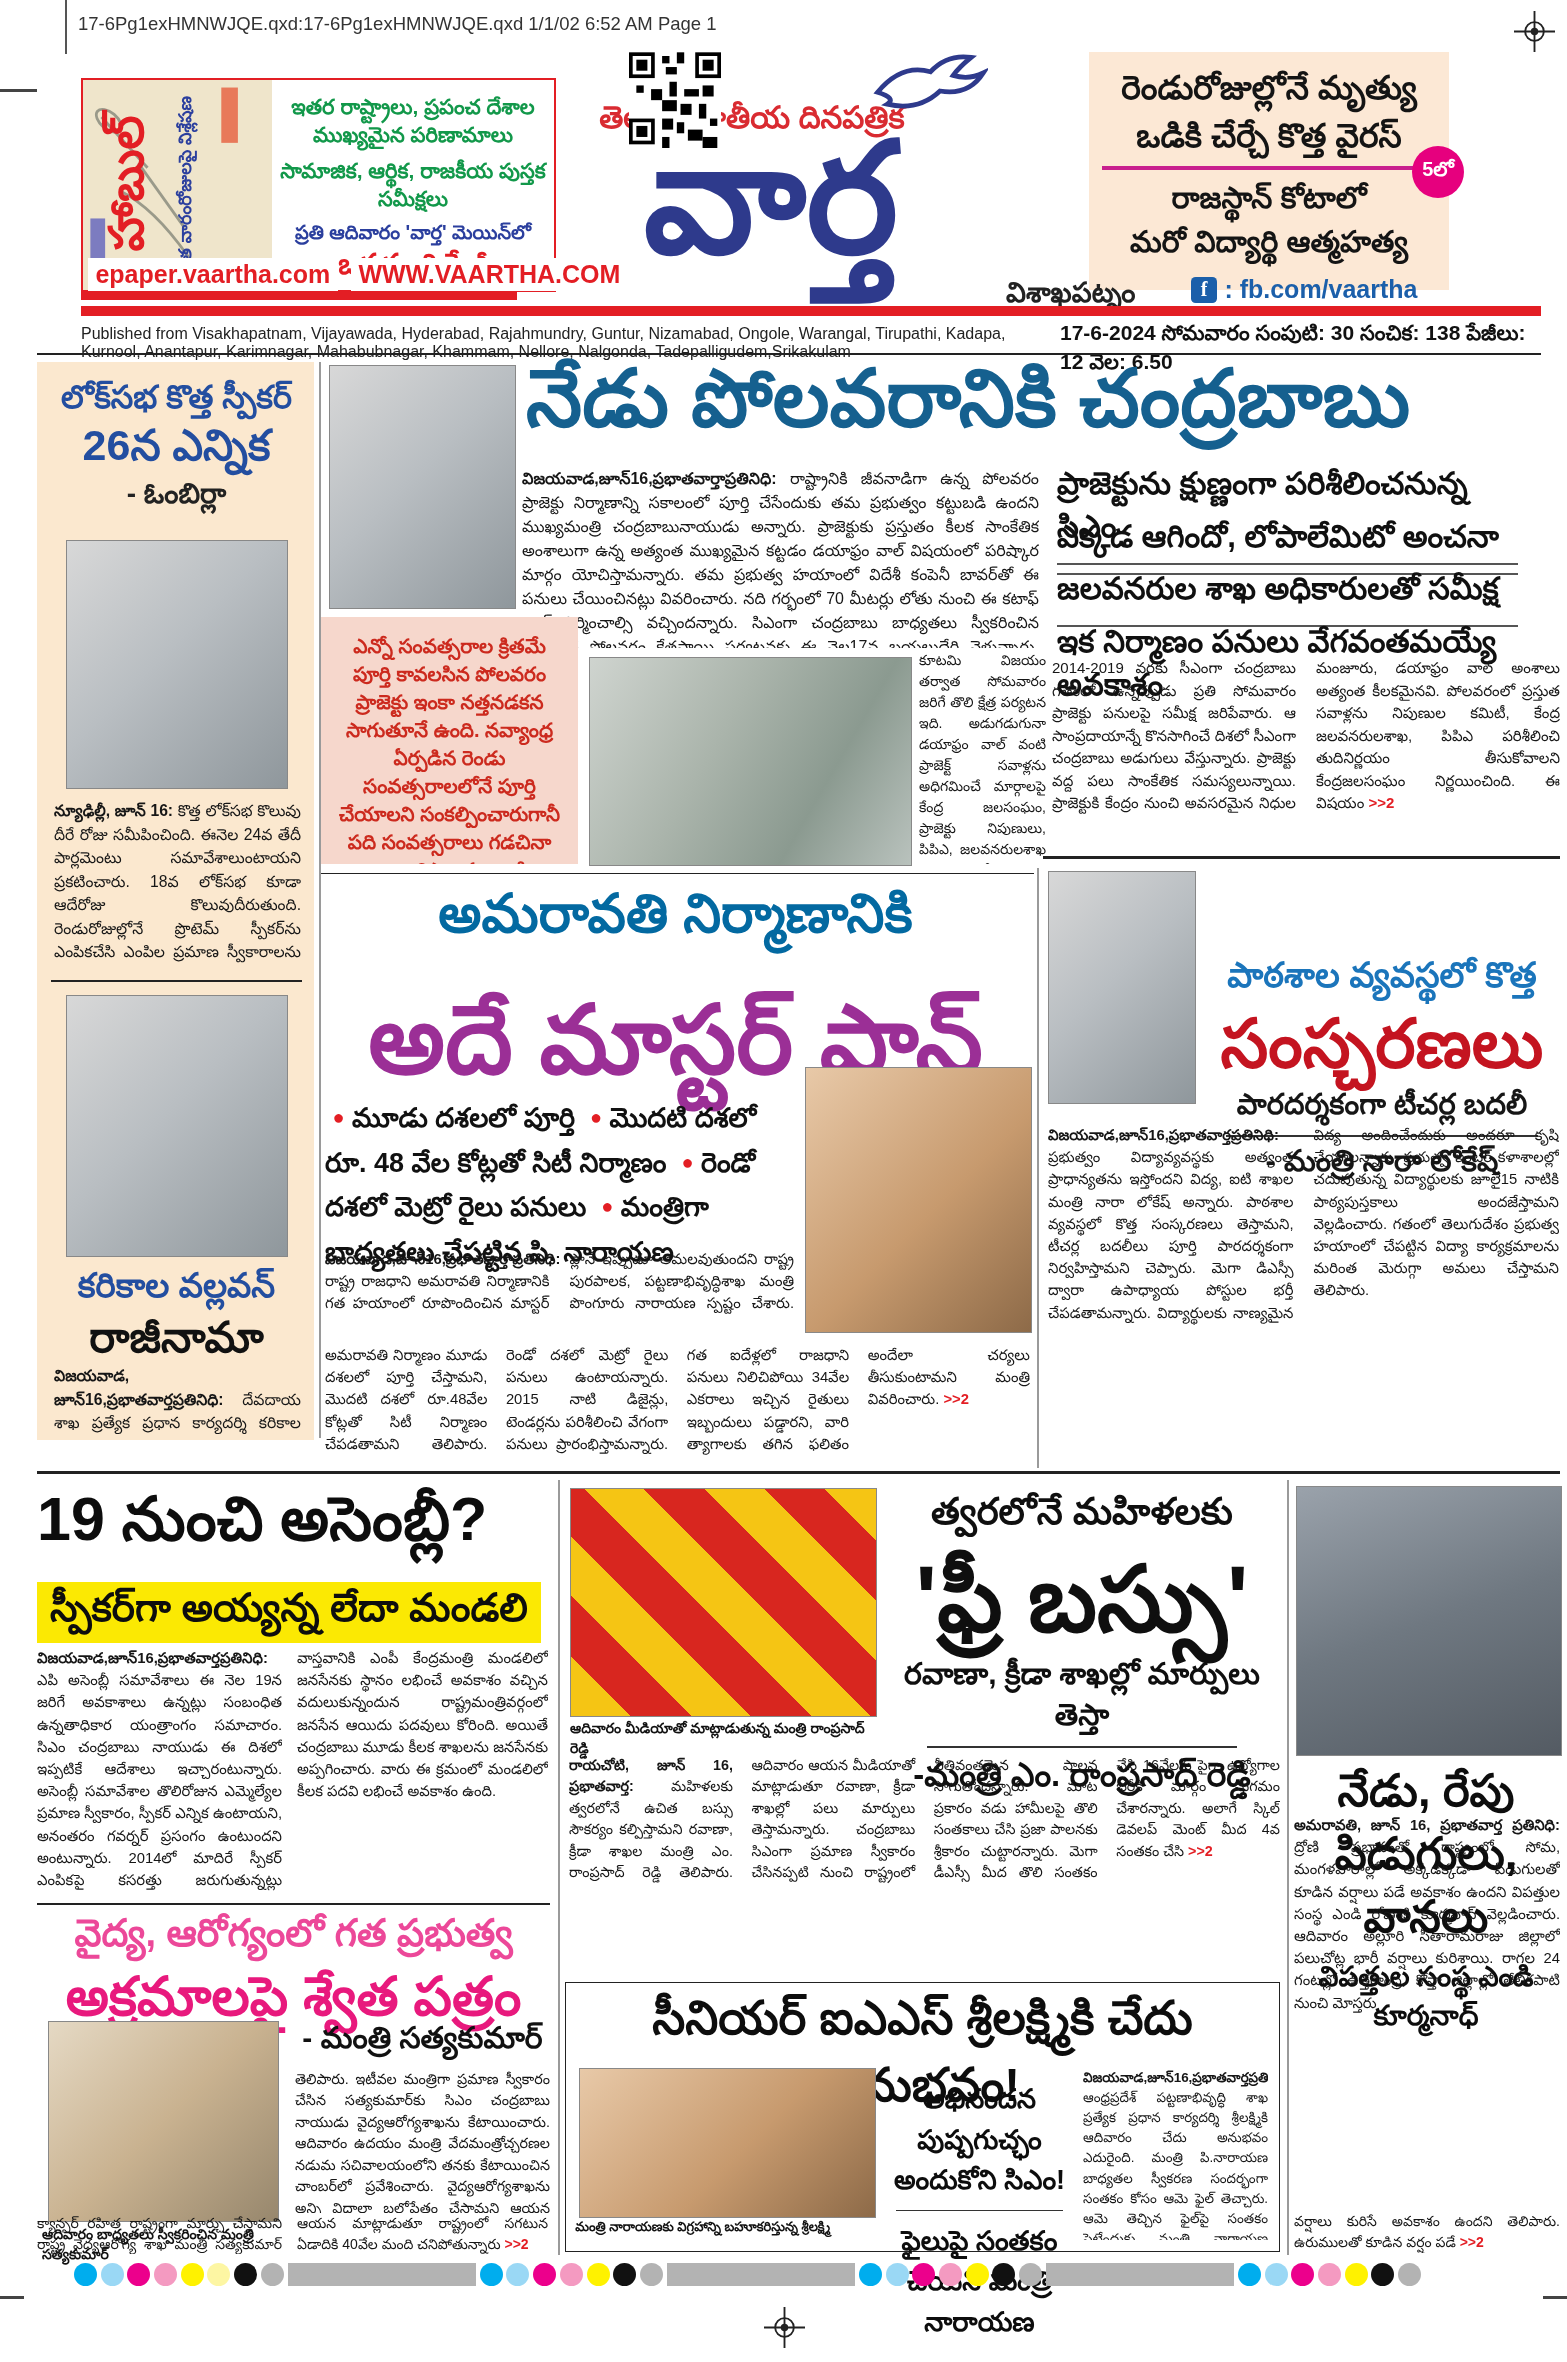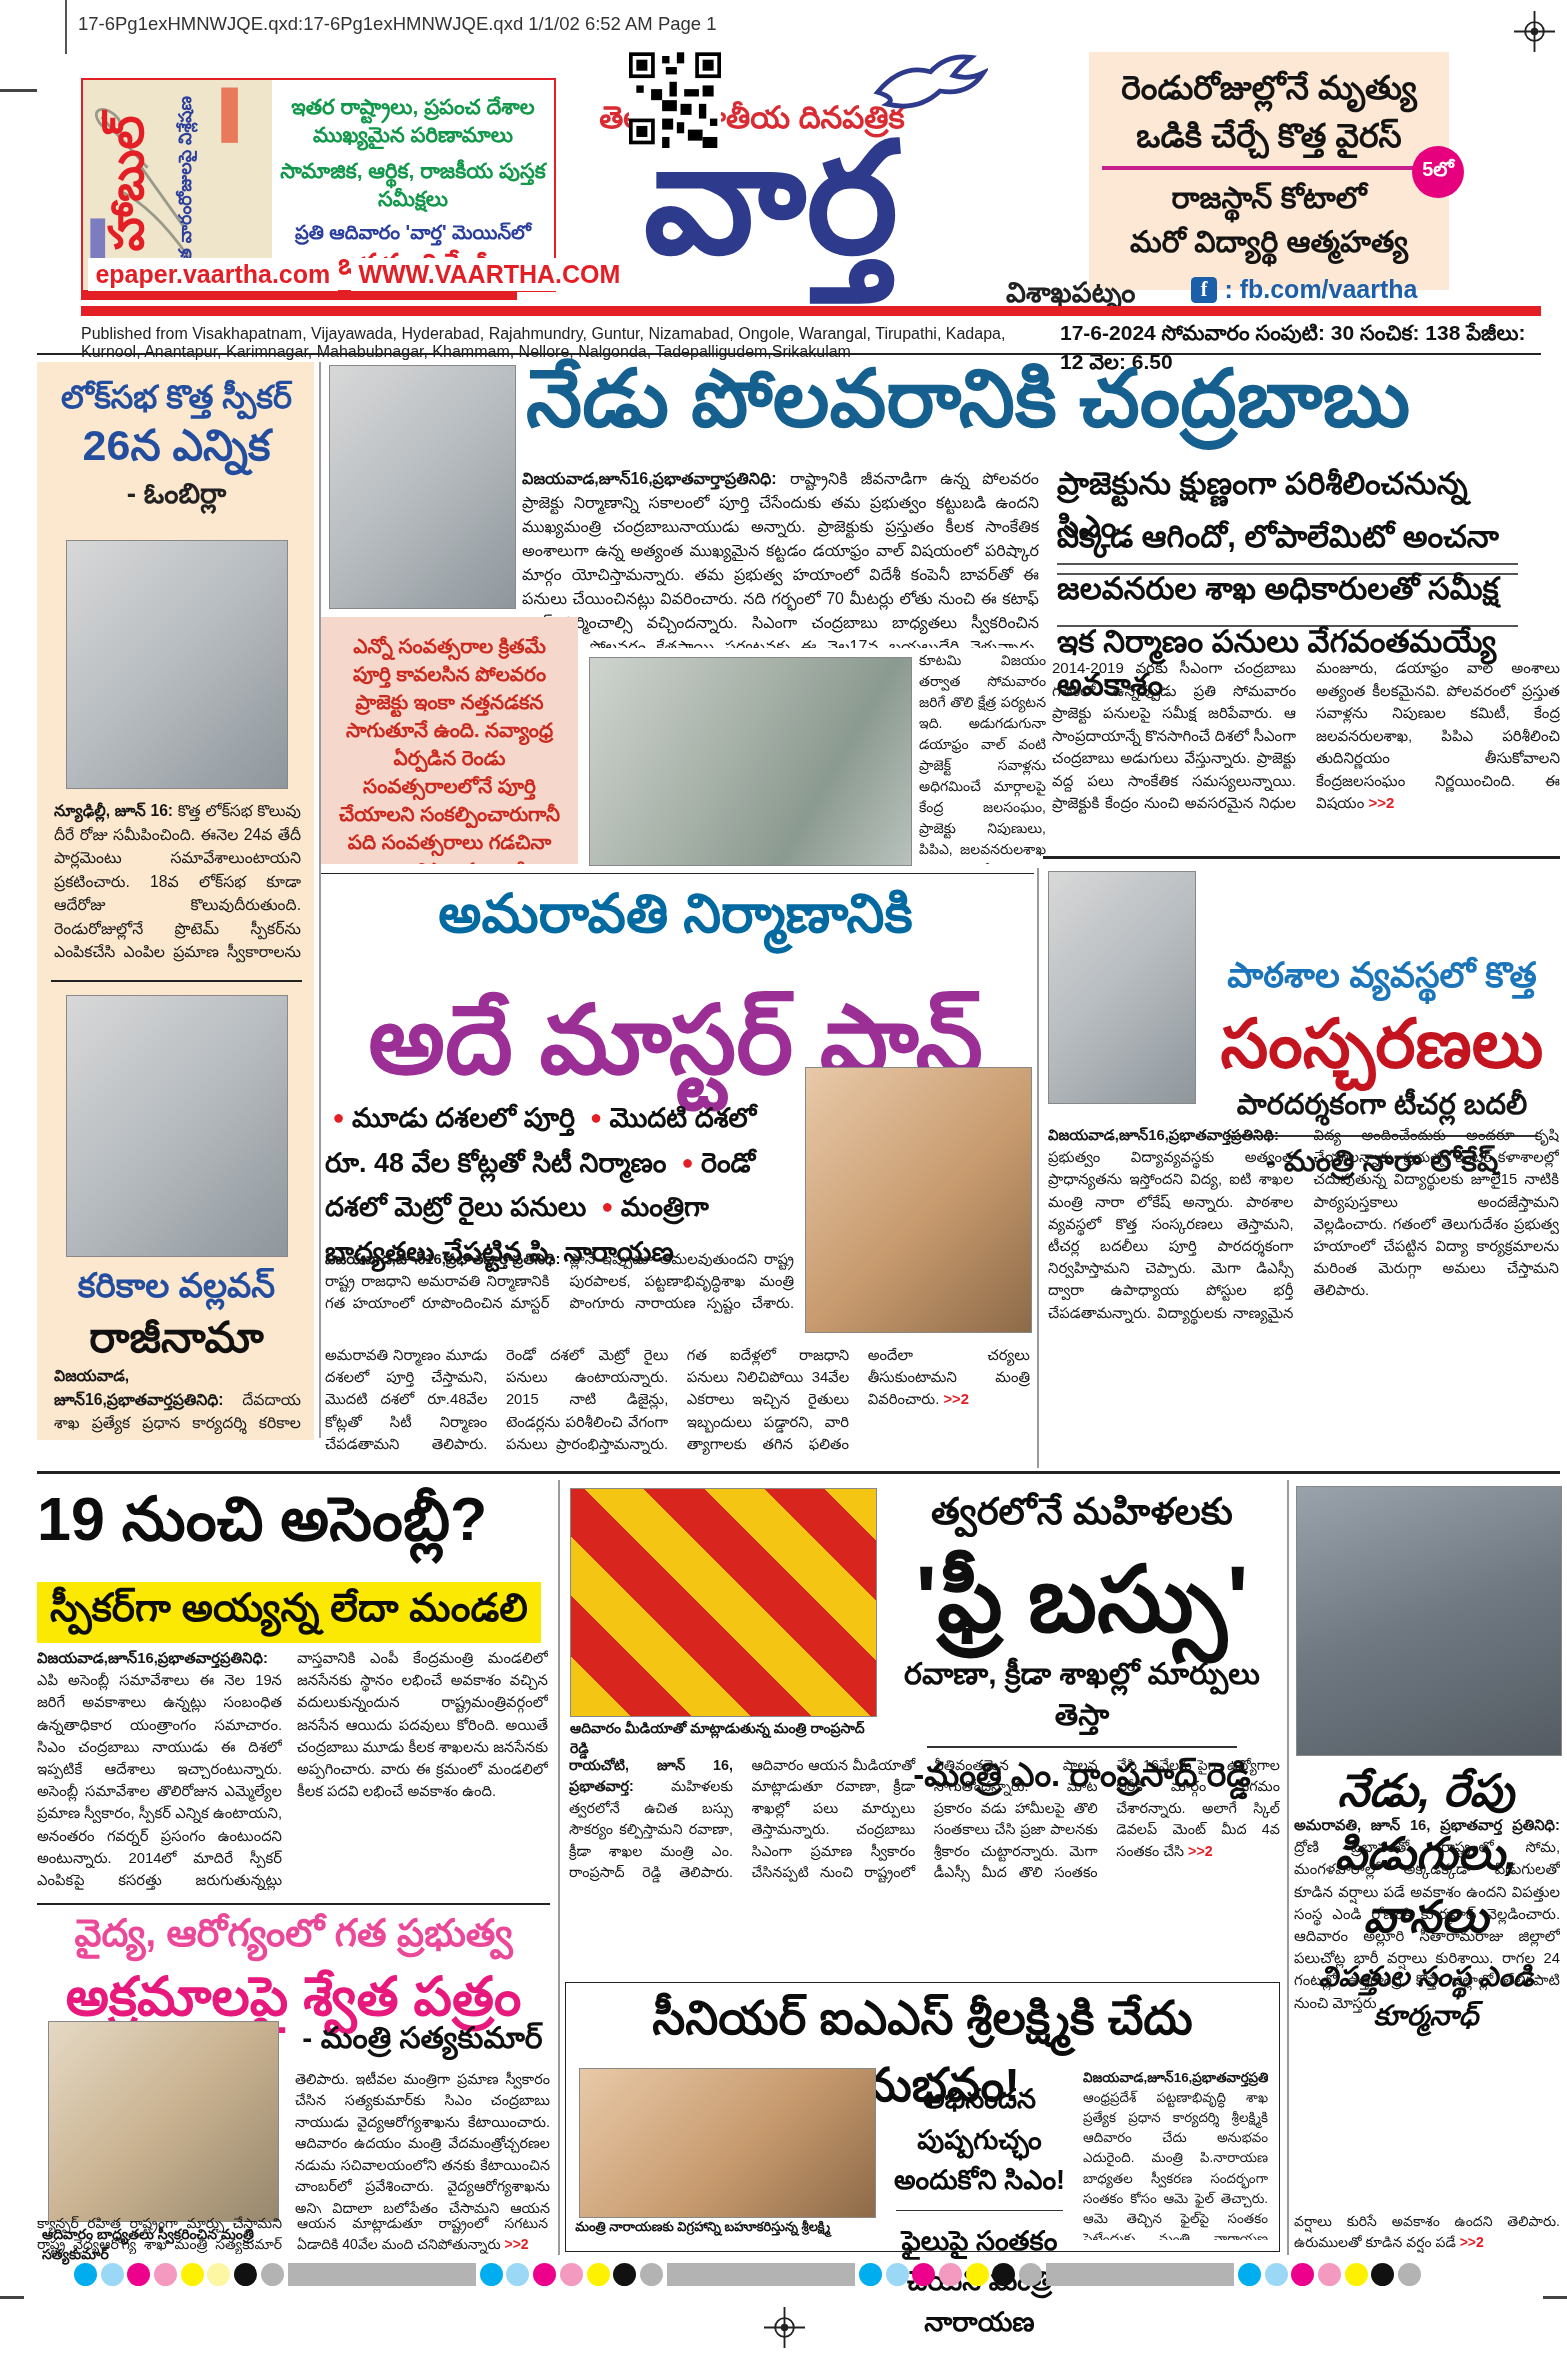--- a/index.html
+++ b/index.html
@@ -286,21 +286,21 @@
     </div>
     <div class="body-txt" style="position:absolute;left:517px;top:85px;width:185px;height:172px;font-size:13.4px;">
       <b class="dateline">విజయవాడ,జూన్16,ప్రభాతవార్తప్రతినిధి:</b>
       <span>ఆంధ్రప్రదేశ్ పట్టణాభివృద్ధి శాఖ ప్రత్యేక ప్రధాన కార్యదర్శి శ్రీలక్ష్మికి ఆదివారం చేదు అనుభవం ఎదురైంది. మంత్రి పి.నారాయణ బాధ్యతల స్వీకరణ సందర్భంగా సంతకం కోసం ఆమె ఫైల్ తెచ్చారు. ఆమె తెచ్చిన ఫైల్‌పై సంతకం పెట్టేందుకు మంత్రి నారాయణ నిరాకరించారు. ఆ దస్త్రాన్ని తిప్పి పంపారు. ఇప్పుడు సమయం కాదంటూ తిరస్కరించారు. అయితే మంత్రిగా పి.నారాయణ బాధ్యతలను స్వీకరించిన వెంటనే శ్రీలక్ష్మి ఆయనకు శ్రీలక్ష్మీనరసింహారావు ప్రతిమను అందించారు. ఈ ప్రతిమను నారాయణ చిరునవ్వుతోనే స్వీకరించారు. అయితే</span>
       
     </div>
   </div>
   <div class="abs vline" style="left:1287px;top:1480px;height:775px;"></div>
 
   <div class="abs photo ph-rain" style="left:1296px;top:1486px;width:264px;height:268px;"></div>
-  <div class="abs" style="left:1292px;top:1765px;width:268px;text-align:center;font-style:italic;">
+  <div class="abs" style="left:1292px;top:1765px;width:268px;text-align:center;">
     <div style="font-size:45px;font-weight:bold;color:#0d0d0d;">నేడు, రేపు</div>
     <div style="font-size:45px;font-weight:bold;color:#0d0d0d;">పిడుగులు, వానలు</div>
     <div style="font-size:28px;font-weight:bold;color:#0d0d0d;margin-top:7.4px;">విపత్తుల సంస్థ ఎండి కూర్మనాధ్</div>
   </div>
   <div class="abs body-txt" style="left:1294px;top:1814px;width:266px;height:286px;font-size:14.8px;">
     <b class="dateline">అమరావతి, జూన్ 16, ప్రభాతవార్త ప్రతినిధి:</b>
     <span>ద్రోణి ప్రభావంతో రాష్ట్రంలో సోమ, మంగళవారాల్లో అక్కడక్కడా పిడుగులతో కూడిన వర్షాలు పడే అవకాశం ఉందని విపత్తుల సంస్థ ఎండి రోణంకి కూర్మనాధ్ వెల్లడించారు. ఆదివారం అల్లూరి సీతారామరాజు జిల్లాలో పలుచోట్ల భారీ వర్షాలు కురిశాయి. రాగల 24 గంటల్లో ఉత్తరాంధ్ర, కోస్తా జిల్లాల్లో తేలికపాటి నుంచి మోస్తరు</span>
   </div>
   <div class="abs body-txt" style="left:1294px;top:2211px;width:266px;height:42px;font-size:14px;">
     <span>వర్షాలు కురిసే అవకాశం ఉందని తెలిపారు. ఉరుములతో కూడిన వర్షం పడే</span>

